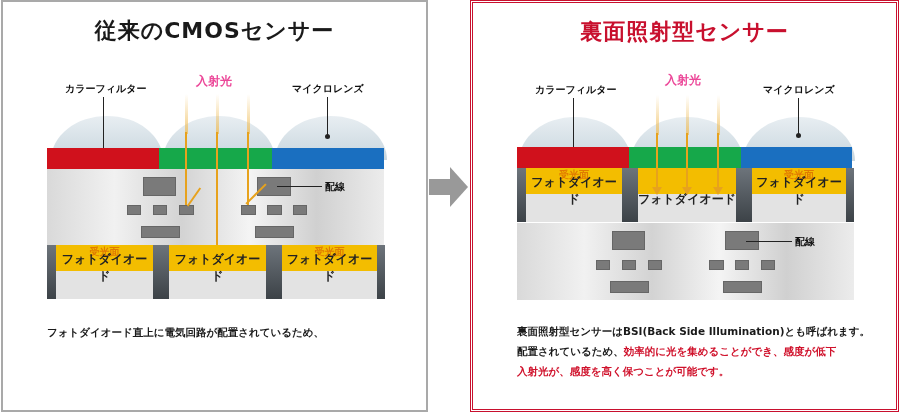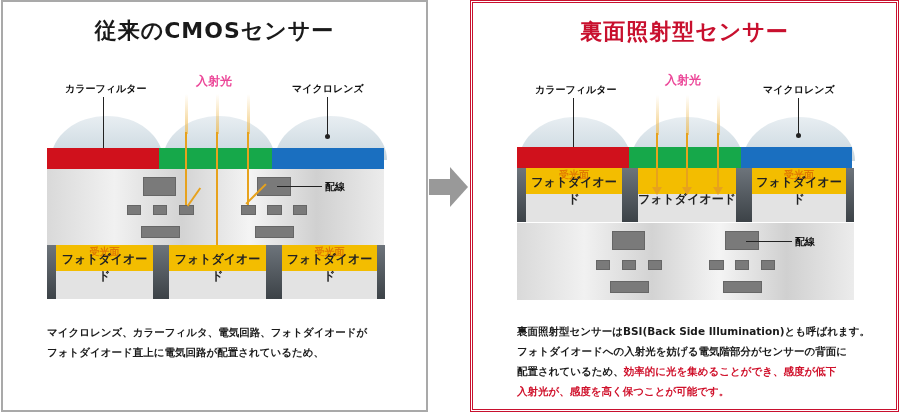--- a/index.html
+++ b/index.html
@@ -90,21 +90,20 @@
     <div class="pd-txt" style="bottom:14px;">フォトダイオード</div>
   </div>
   <div class="sep" style="left:263px;top:243px;width:16px;height:54px;"></div>
   <div class="pd" style="left:279px;top:243px;width:95px;height:54px;">
     <div class="pd-top">受光面</div>
     <div class="pd-txt" style="bottom:14px;">フォトダイオード</div>
   </div>
   <div class="sep" style="left:374px;top:243px;width:8px;height:54px;"></div>
 
   <div class="desc">
-    <div>マイクロレンズ、カラーフィルタ、電気回路、フォトダイオードが</div>
     <div>フォトダイオード直上に電気回路が配置されているため、</div>
   </div>
 </div>
 
 <div id="big-arrow">
   <div class="shaft"></div>
   <div class="head"></div>
 </div>
 
 <div class="panel" id="right">
@@ -163,17 +162,16 @@
   <div class="beam-faint" style="left:244px;top:92px;height:40px;"></div>
   <div class="beam" style="left:183px;top:130px;height:55px;"></div>
   <div class="beam" style="left:213px;top:130px;height:55px;"></div>
   <div class="beam" style="left:244px;top:130px;height:55px;"></div>
   <div class="arrowhead" style="left:179px;top:184px;"></div>
   <div class="arrowhead" style="left:209px;top:184px;"></div>
   <div class="arrowhead" style="left:240px;top:184px;"></div>
 
   <div class="desc" style="left:44px;top:318px;">
     <div>裏面照射型センサーはBSI(Back Side Illumination)とも呼ばれます。</div>
-    <div>フォトダイオードへの入射光を妨げる電気階部分がセンサーの背面に</div>
     <div><span>配置されているため、</span><span class="hl-red">効率的に光を集めることができ、感度が低下</span></div>
     <div class="hl-red">入射光が、感度を高く保つことが可能です。</div>
   </div>
 </div>
 
 </body></html>

